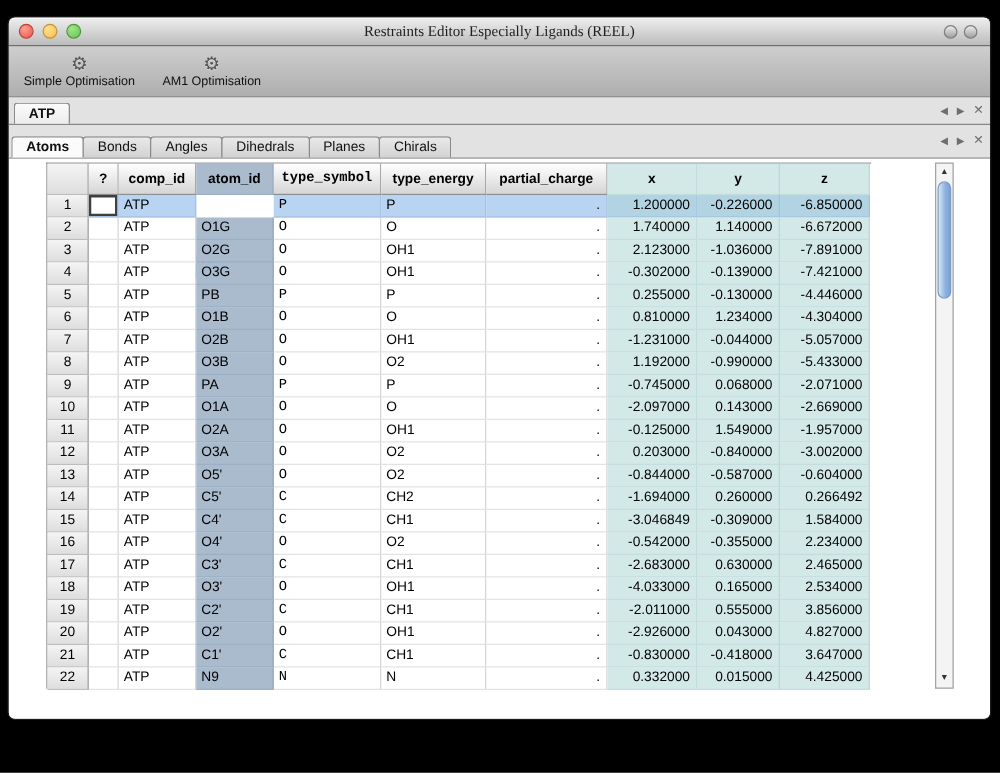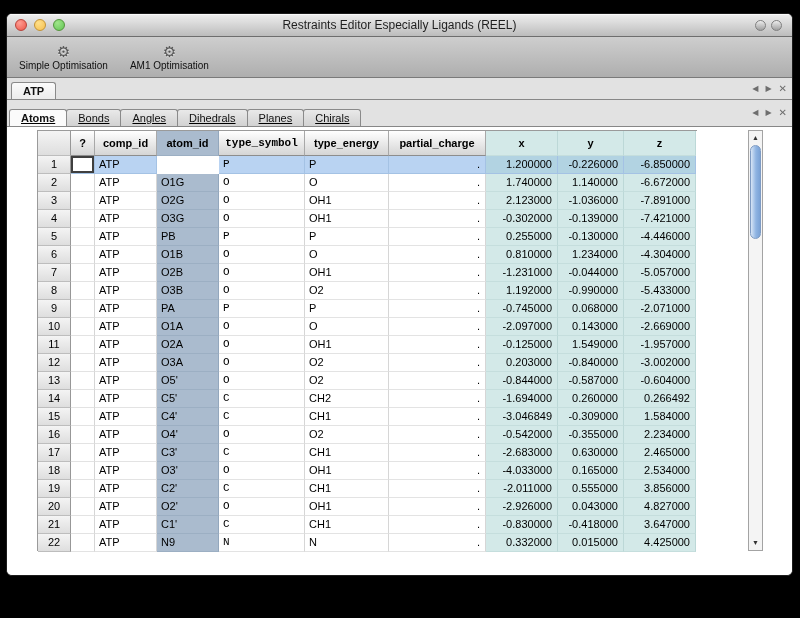--- a/index.html
+++ b/index.html
@@ -2,41 +2,41 @@
 <html><head>
 <meta charset="utf-8">
 <style>
   html,body{margin:0;padding:0;width:800px;height:618px;background:#000;overflow:hidden;
     font-family:"Liberation Sans", sans-serif;}
   .window{position:absolute;left:6px;top:13px;width:787px;height:563px;background:#e8e8e8;
     border:1px solid #1c1c1c;border-radius:6px;box-shadow:0 10px 28px rgba(0,0,0,.85);
     display:flex;flex-direction:column;overflow:hidden;box-sizing:border-box;}
   
   .titlebar{height:22px;flex:none;background:linear-gradient(#efefef,#bcbcbc);
-    border-bottom:1px solid #6e6e6e;position:relative;box-shadow:inset 0 1px 0 rgba(255,255,255,.7);}
+    border-bottom:1px solid #6e6e6e;position:relative;box-shadow:inset 0 1px 0 rgba(255,255,255,.7);font-family:Liberation Serif, serif;}
   .title{line-height:22px;text-align:center;font-size:12px;color:#1f1f1f;}
   .lights{position:absolute;left:8px;top:5px;display:flex;gap:7px;}
   .light{width:12px;height:12px;border-radius:50%;box-sizing:border-box;}
   .light.close{background:radial-gradient(circle at 35% 30%,#ff9d93,#ec5648);border:1px solid #b8423a;}
   .light.min{background:radial-gradient(circle at 35% 30%,#ffe08a,#f5bf4f);border:1px solid #c39335;}
   .light.zoom{background:radial-gradient(circle at 35% 30%,#a0e58a,#61c554);border:1px solid #54953c;}
   .tright{position:absolute;right:10px;top:6px;display:flex;gap:5px;}
   .tright .knob{width:11px;height:11px;border-radius:50%;background:linear-gradient(#ededed,#9f9f9f);
     border:1px solid #7f7f7f;box-sizing:border-box;}
   
   .toolbar{height:40px;flex:none;background:linear-gradient(#cecece,#aeaeae);
     border-bottom:1px solid #7a7a7a;display:flex;align-items:center;padding-left:12px;gap:22px;}
   .toolitem{display:flex;flex-direction:column;align-items:center;justify-content:center;gap:0;cursor:default;}
   .toolitem .gear{font-size:15px;line-height:17px;color:#555;text-shadow:0 1px 0 rgba(255,255,255,.5);}
   .toolitem .tlabel{font-size:10px;color:#101010;}
   
   .tabrow{flex:none;background:#e2e2e2;border-bottom:1px solid #878787;position:relative;
     display:flex;align-items:flex-end;}
   .tabrow.doc{height:21px;}
-  .tabrow.sections{height:26px;padding-left:2px;text-decoration:underline;}
+  .tabrow.sections{height:26px;padding-left:2px;}
   .tab{font-size:11px;color:#111;border:1px solid #8a8a8a;border-bottom:none;
     border-radius:3px 3px 0 0;padding:2px 11px;margin-right:-1px;box-sizing:border-box;
     background:linear-gradient(#e9e9e9,#d2d2d2);white-space:nowrap;}
   .tab.active{background:#fbfbfb;font-weight:bold;}
   .tab.doc-tab{margin-left:4px;background:linear-gradient(#fbfbfb,#ececec);}
   .tabctrl{position:absolute;right:5px;top:50%;transform:translateY(-50%);display:flex;gap:7px;
     align-items:center;color:#6e6e6e;}
   .tabctrl .arrow{font-size:8px;line-height:10px;}
   .tabctrl .closex{font-size:10px;line-height:10px;}
   

